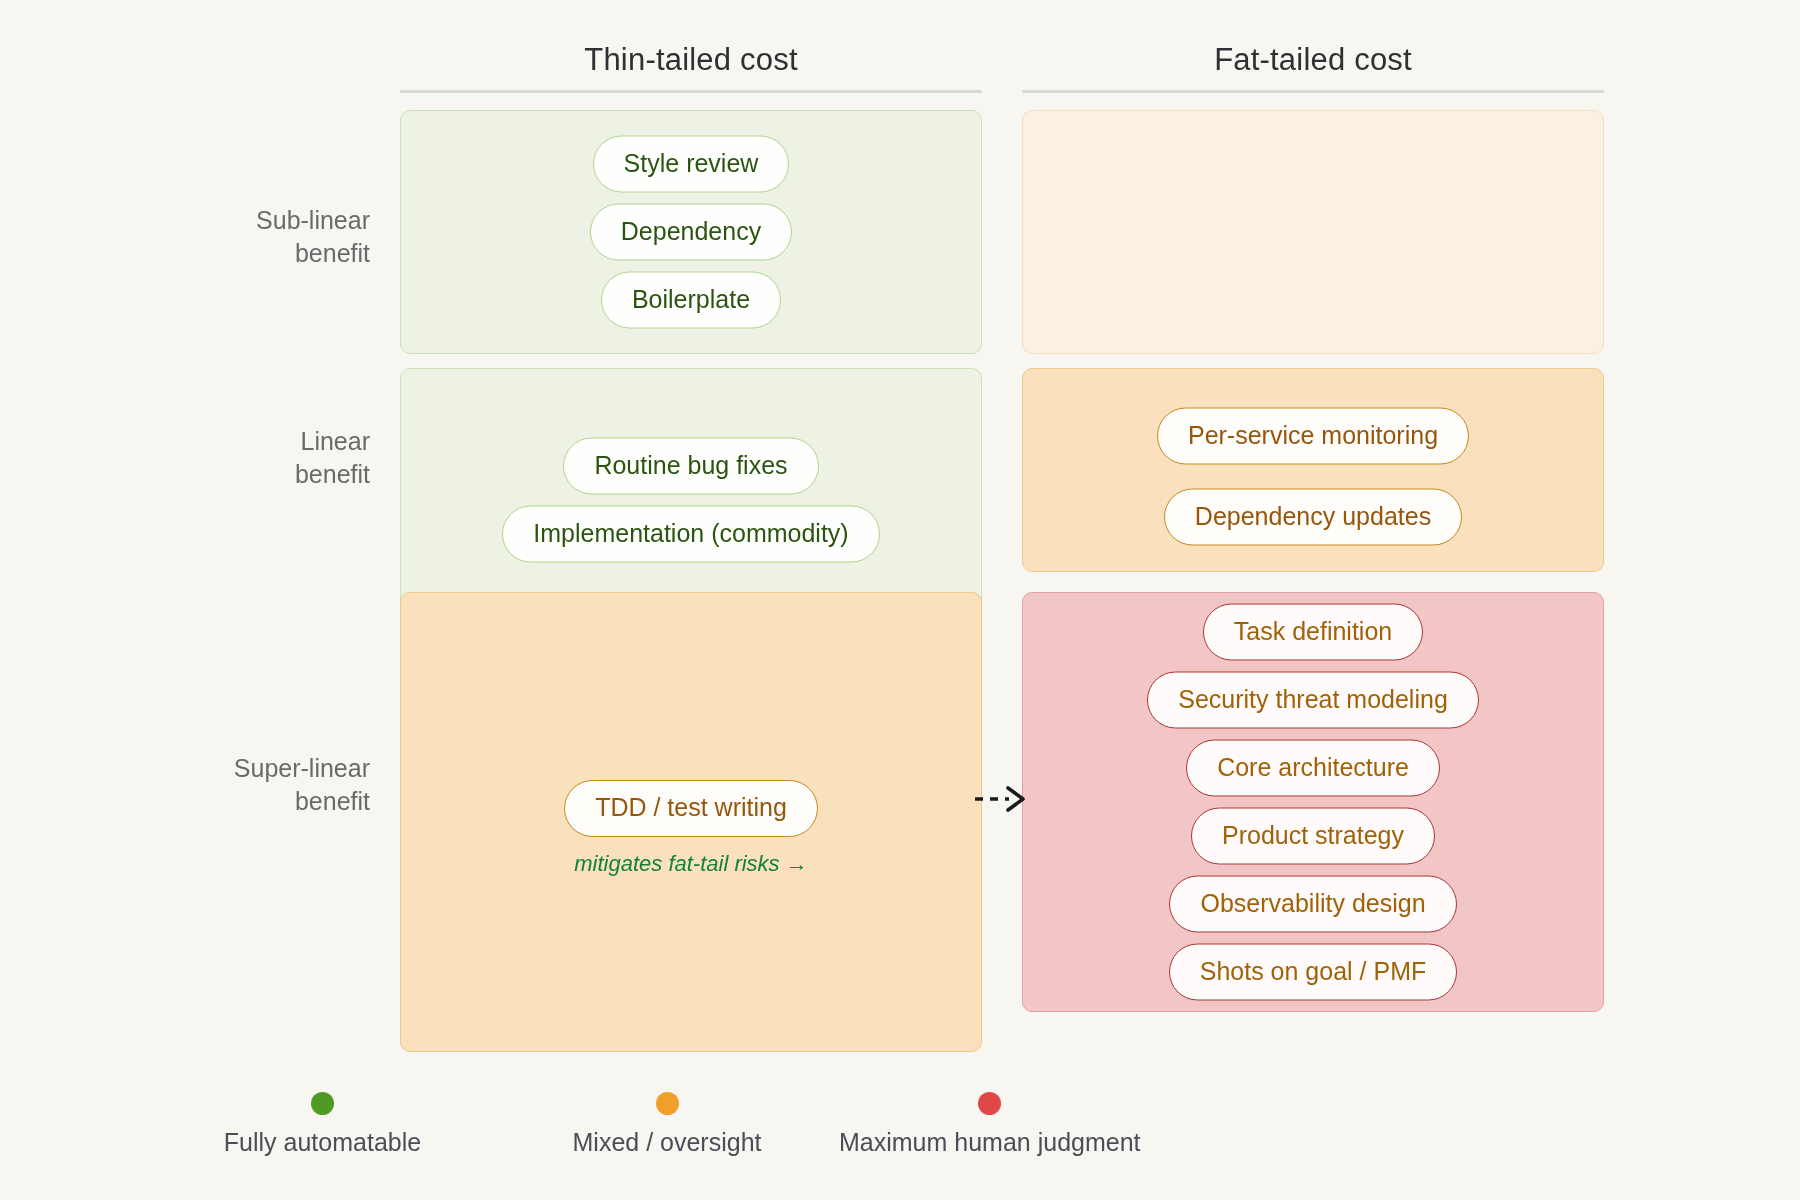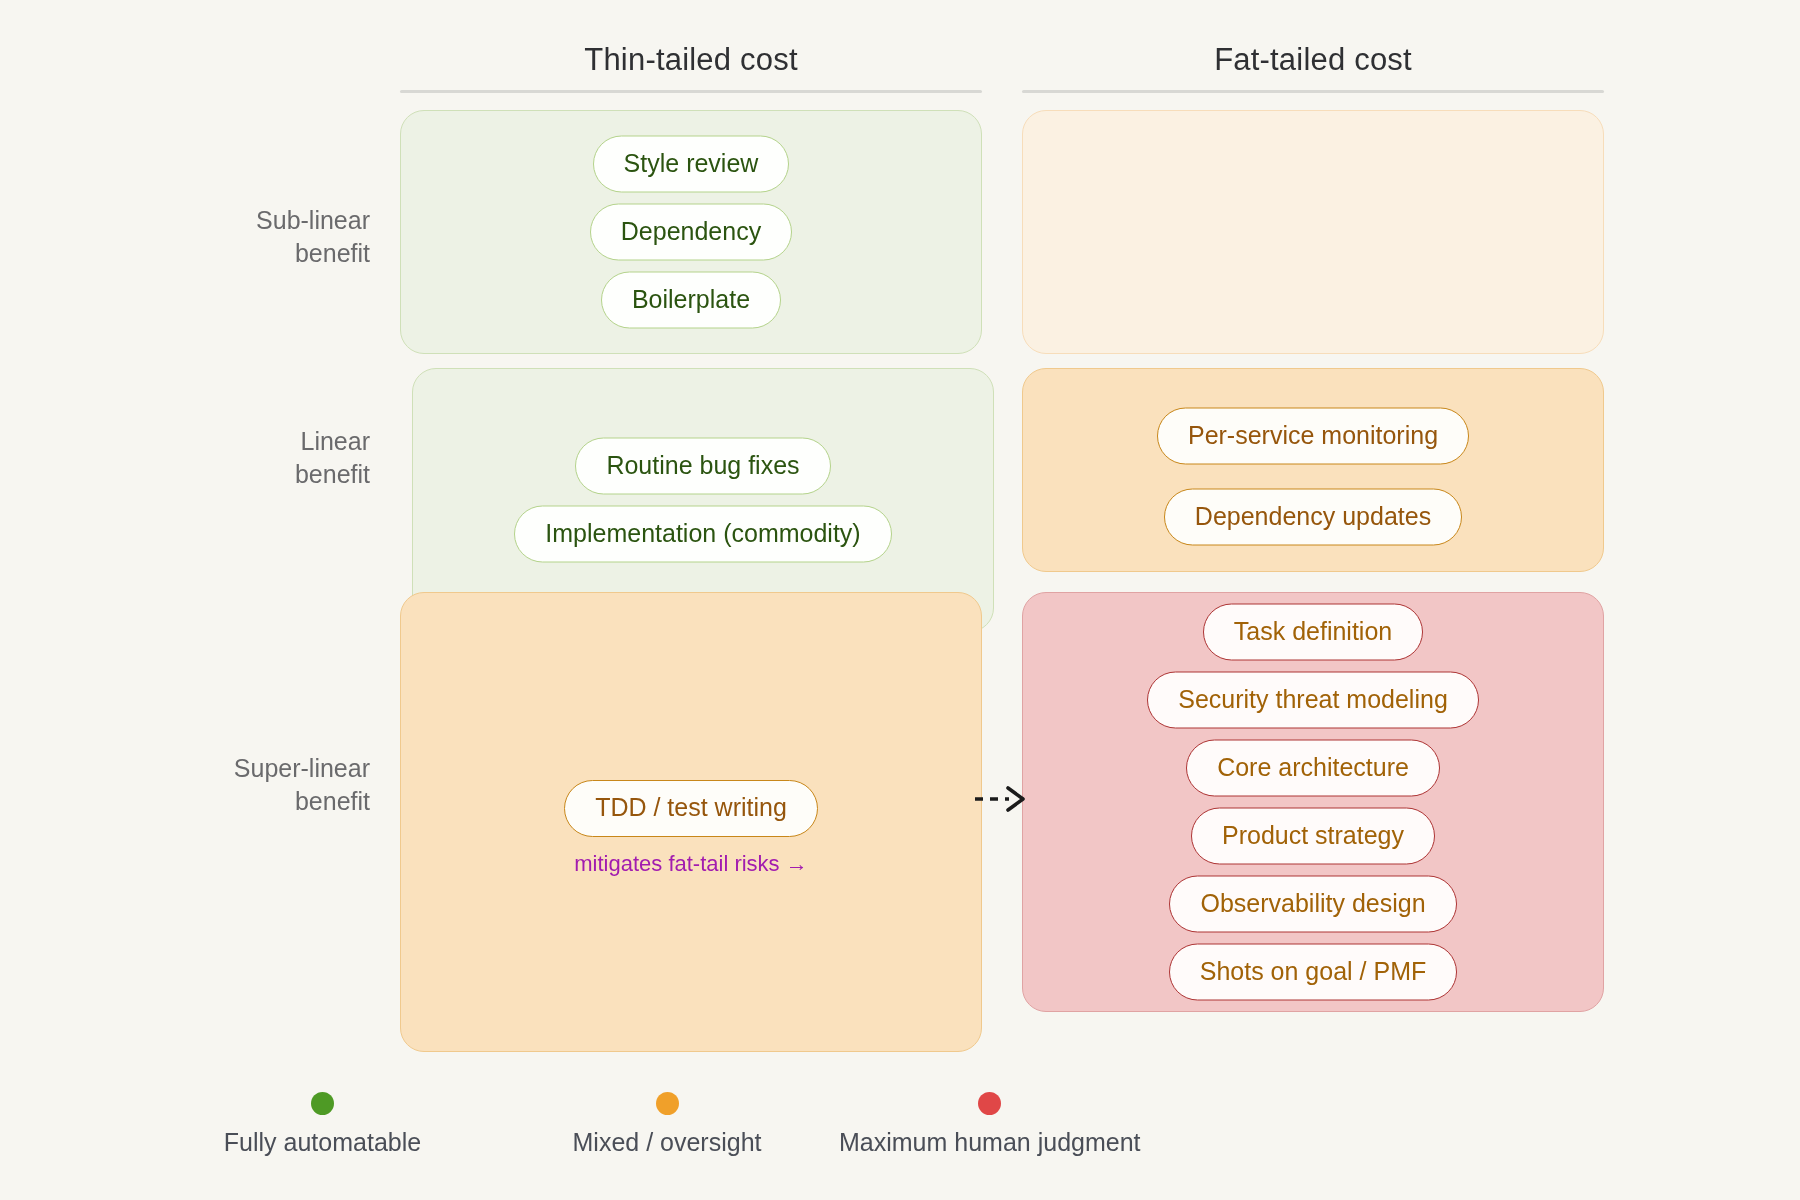--- a/index.html
+++ b/index.html
@@ -56,21 +56,21 @@
     line-height: 33px;
     color: #6a6a6c;
   }
   #row-label-0 { top: 204px; }
   #row-label-1 { top: 425px; }
   #row-label-2 { top: 752px; }
 
   
   .cell {
     position: absolute;
-    border-radius: 24px;
+    border-radius: 10px;
     box-sizing: border-box;
     border: 1.6px solid transparent;
   }
   .cell-inner {
     position: absolute;
     left: 0; right: 0;
     top: 50%;
     transform: translateY(-50%);
     display: flex;
     flex-direction: column;
@@ -80,21 +80,21 @@
 
   
   .tone-green  { background: #edf2e5; border-color: #cfe0b8; }
   .tone-amber  { background: #fae1bd; border-color: #f0c98d; }
   .tone-amber-faint { background: #fbf1e2; border-color: #f7ddba; }
   .tone-red    { background: #f2c6c6; border-color: #e0a3a3; }
 
   
   #cell-0-0 { left: 400px;  top: 110px; width: 582px;  height: 244px; }
   #cell-0-1 { left: 1022px; top: 110px; width: 582px;  height: 244px; }
-  #cell-1-0 { left: 412px;  top: 368px; width: 582px;  height: 264px; padding-left: 40px; }
+  #cell-1-0 { left: 400px;  top: 368px; width: 582px;  height: 264px; padding-left: 40px; }
   #cell-1-1 { left: 1022px; top: 368px; width: 582px;  height: 204px; }
   #cell-2-0 { left: 400px;  top: 592px; width: 582px;  height: 460px; }
   #cell-2-1 { left: 1022px; top: 592px; width: 582px;  height: 420px; }
 
   
   .pill {
     box-sizing: border-box;
     border-radius: 999px;
     background: #fdfcfa;
     border-width: 1.8px;
@@ -112,21 +112,22 @@
   
   #cell-2-0 .cell-inner { gap: 0; }
   #tdd-group {
     display: flex;
     flex-direction: column;
     align-items: center;
   }
   #tdd-note {
     margin-top: 14px;
     font-size: 22px;
-    color: #a21caf;
+    font-style: italic;
+    color: #15803d;
     white-space: nowrap;
   }
 
   
   #mitigation-arrow {
     position: absolute;
     left: 975px;
     top: 782px;
     width: 58px;
     height: 34px;

